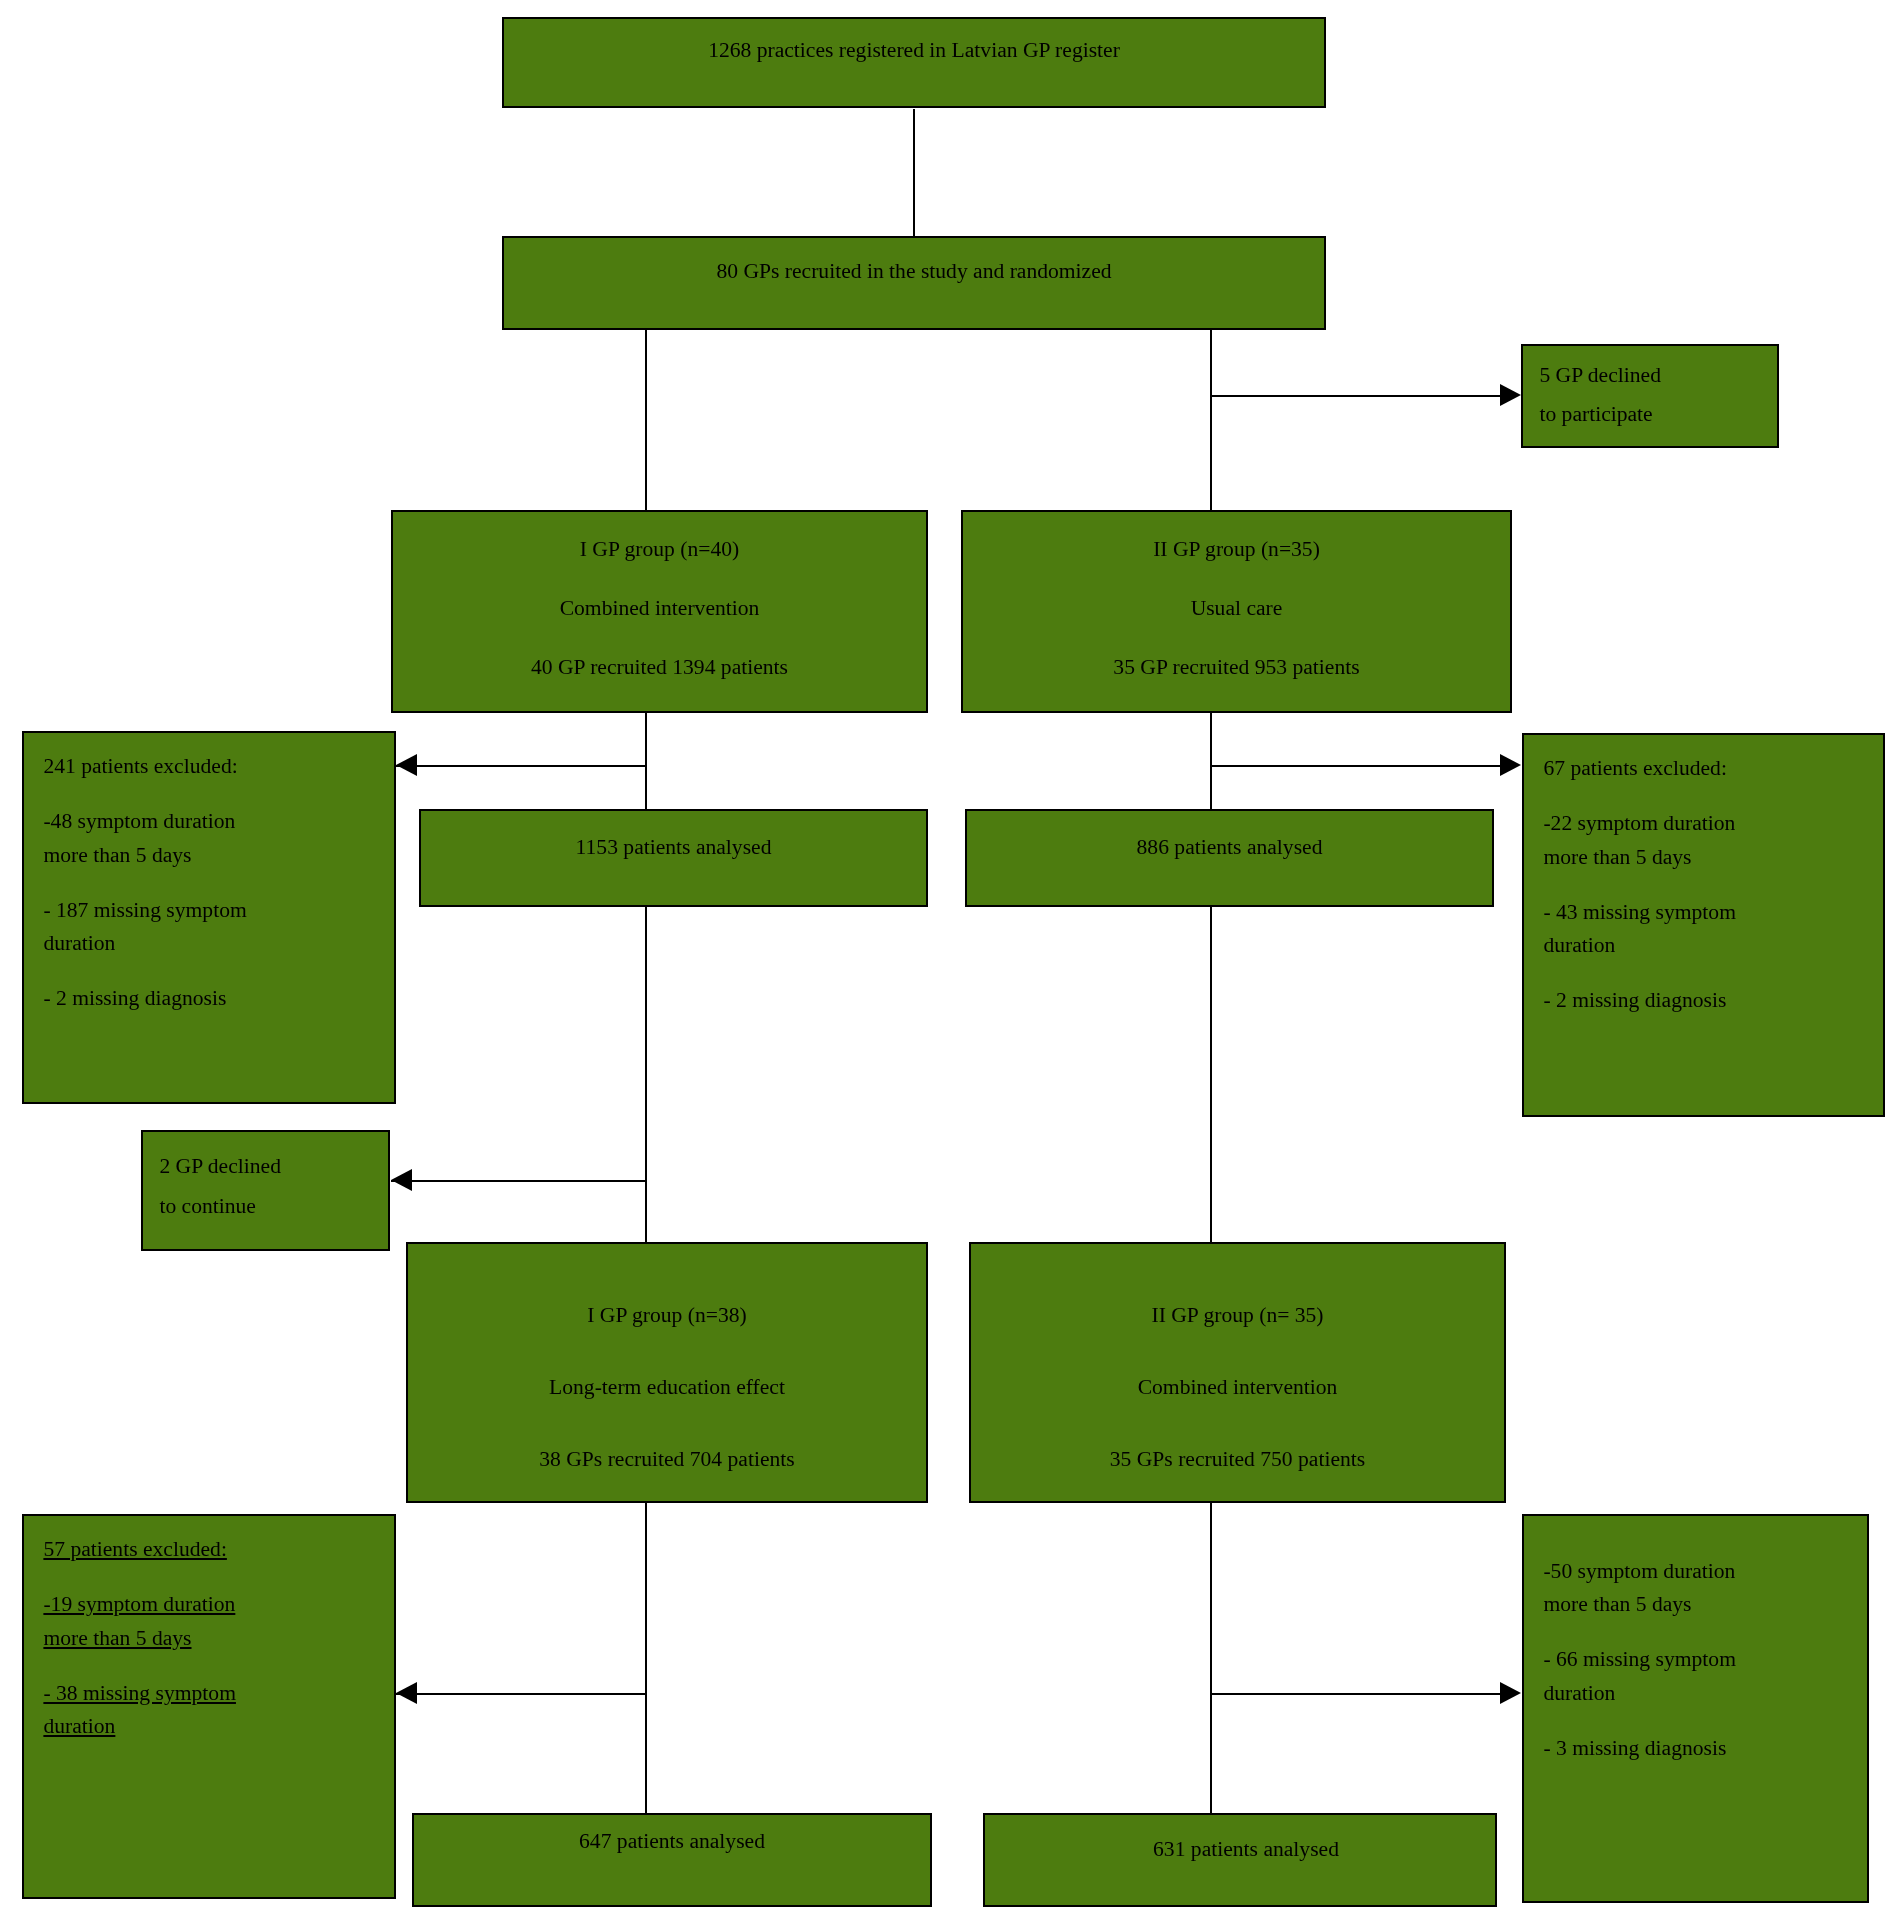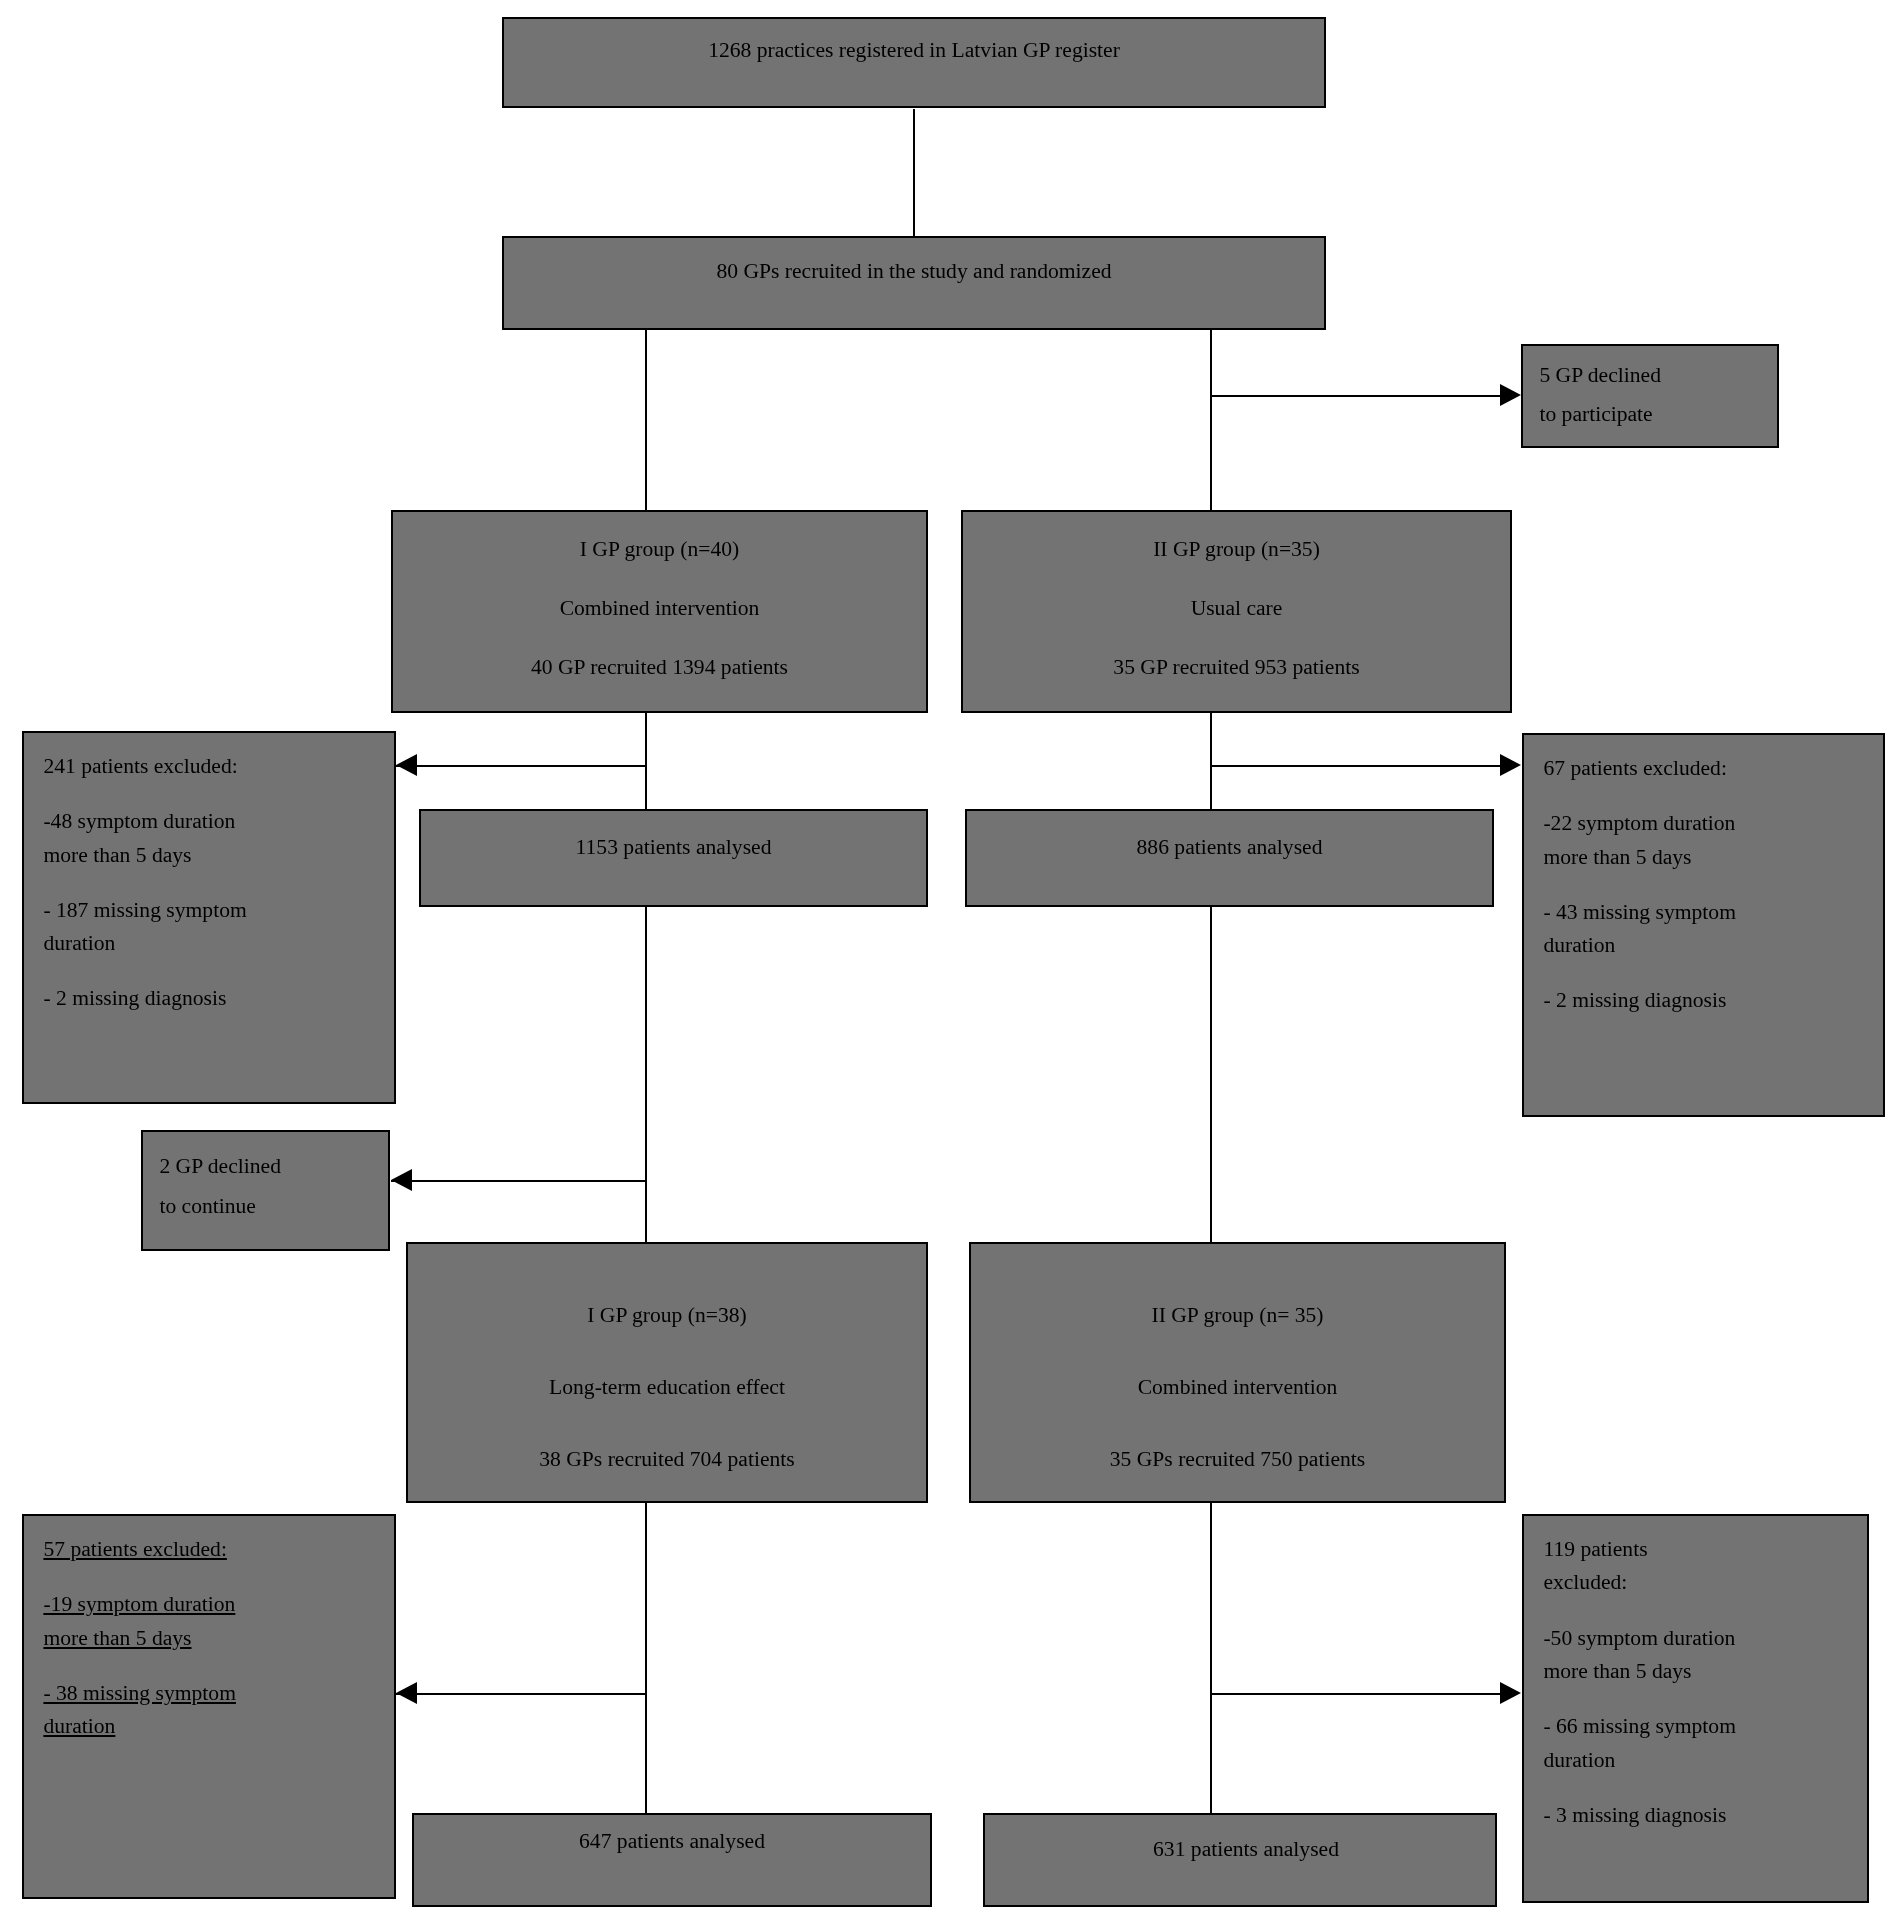--- a/index.html
+++ b/index.html
@@ -11,21 +11,21 @@
     position: relative;
     width: 1896px;
     height: 1926px;
     font-family: "Liberation Serif", serif;
     font-size: 21.6px;
     color: #000000;
   }
   .box {
     position: absolute;
     border: 2.2px solid #000000;
-    background: #737373;
+    background: #4d7c0f;
     box-sizing: border-box;
     overflow: hidden;
   }
   .box-center {
     display: flex;
     flex-direction: column;
     align-items: center;
     text-align: center;
   }
   .box-group {
@@ -138,22 +138,20 @@
 
 <div class="box box-excluded" style="left:22px; top:1514px; width:374px; height:385px;text-decoration:underline;">
   <div class="pre">57 patients excluded:</div>
   <div class="item pre">-19 symptom duration
 more than 5 days</div>
   <div class="item pre">- 38 missing symptom
 duration</div>
 </div>
 
 <div class="box box-excluded" style="left:1522px; top:1514px; width:347px; height:389px;">
-  <div class="pre">119 patients
-excluded:</div>
   <div class="item pre">-50 symptom duration
 more than 5 days</div>
   <div class="item pre">- 66 missing symptom
 duration</div>
   <div class="item pre">- 3 missing diagnosis</div>
 </div>
 
 <div class="box box-center" style="left:412px; top:1813px; width:520px; height:94px; padding-top:14px;">
   <div class="pre">647 patients analysed</div>
 </div>

